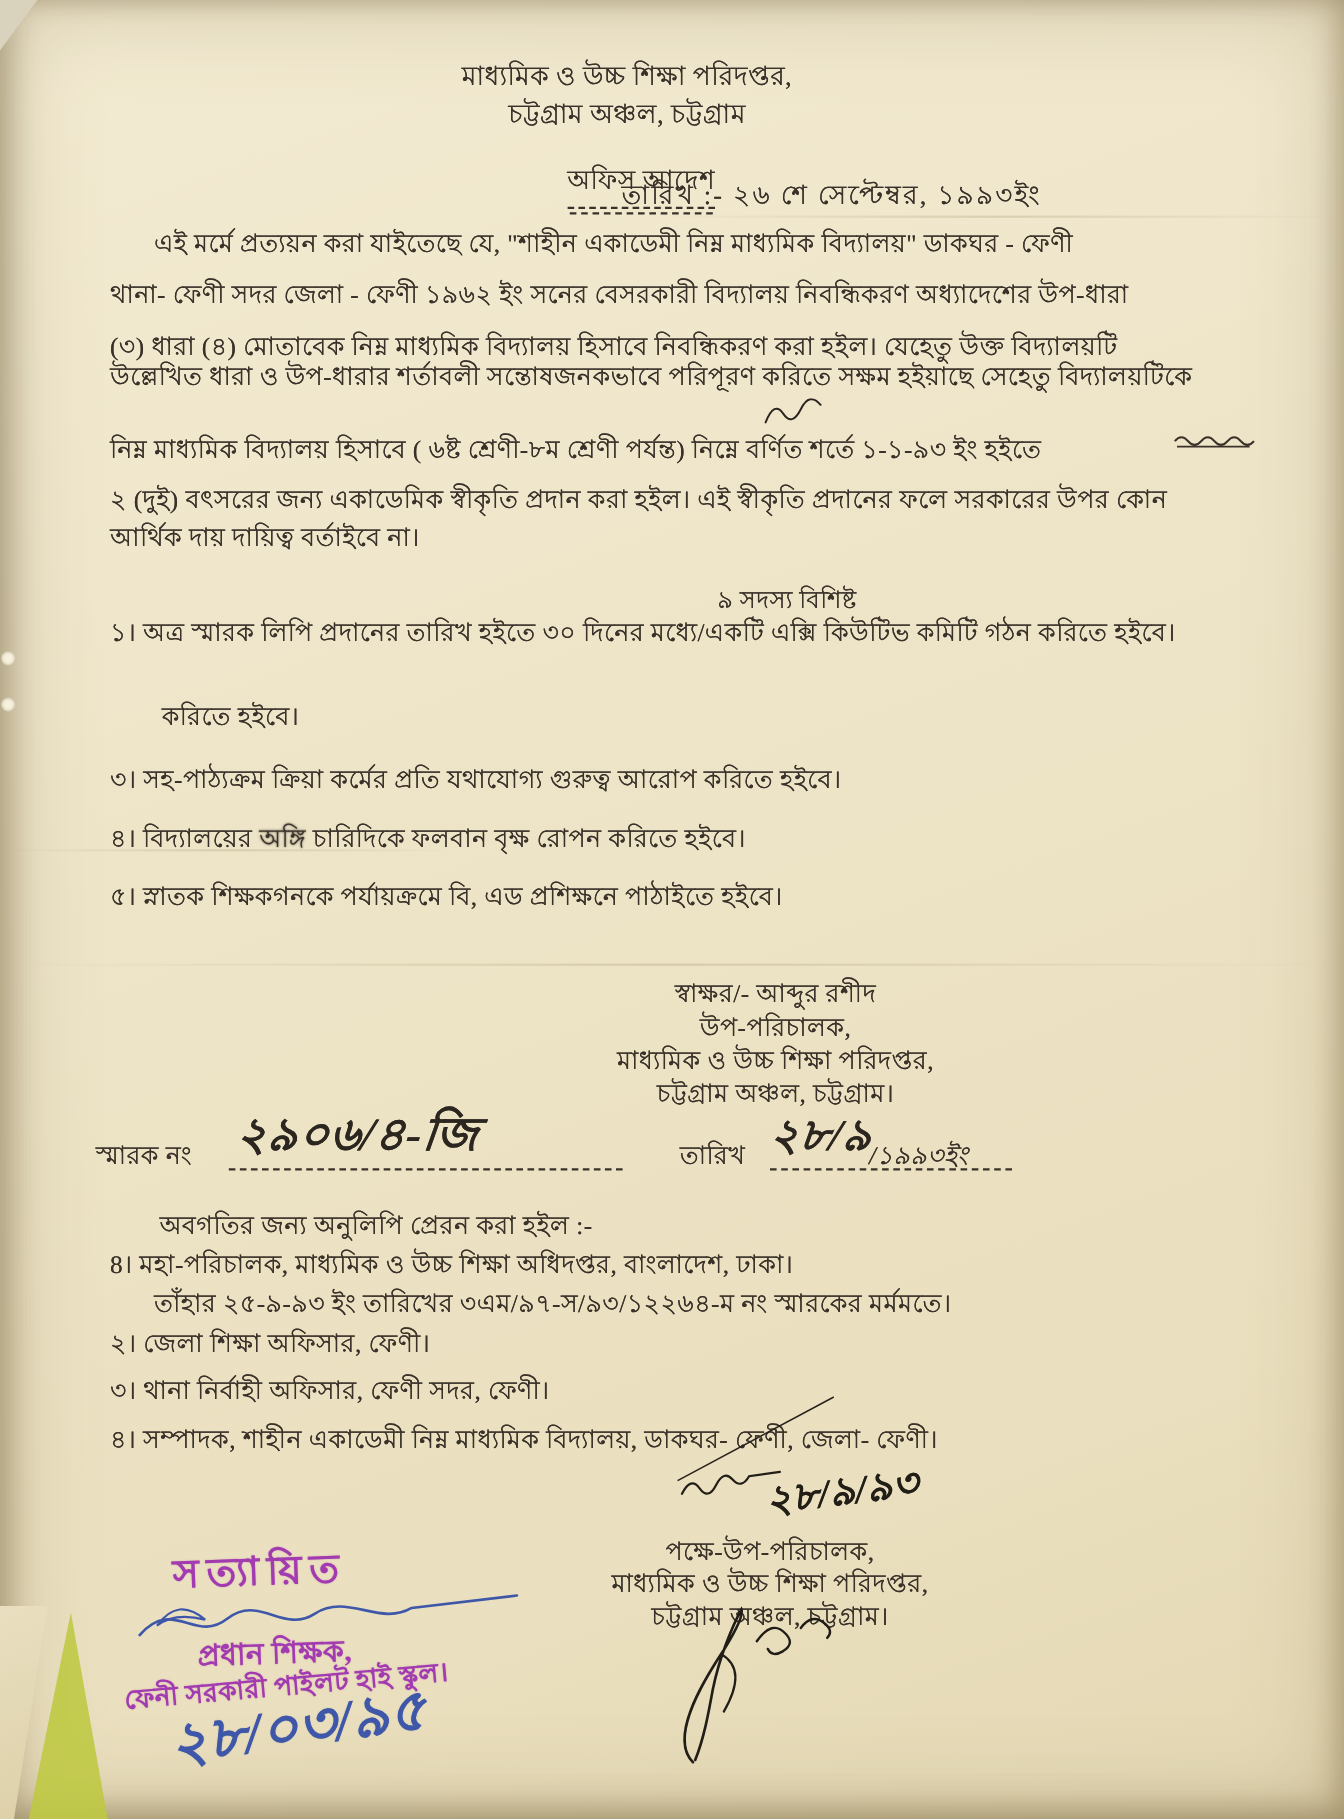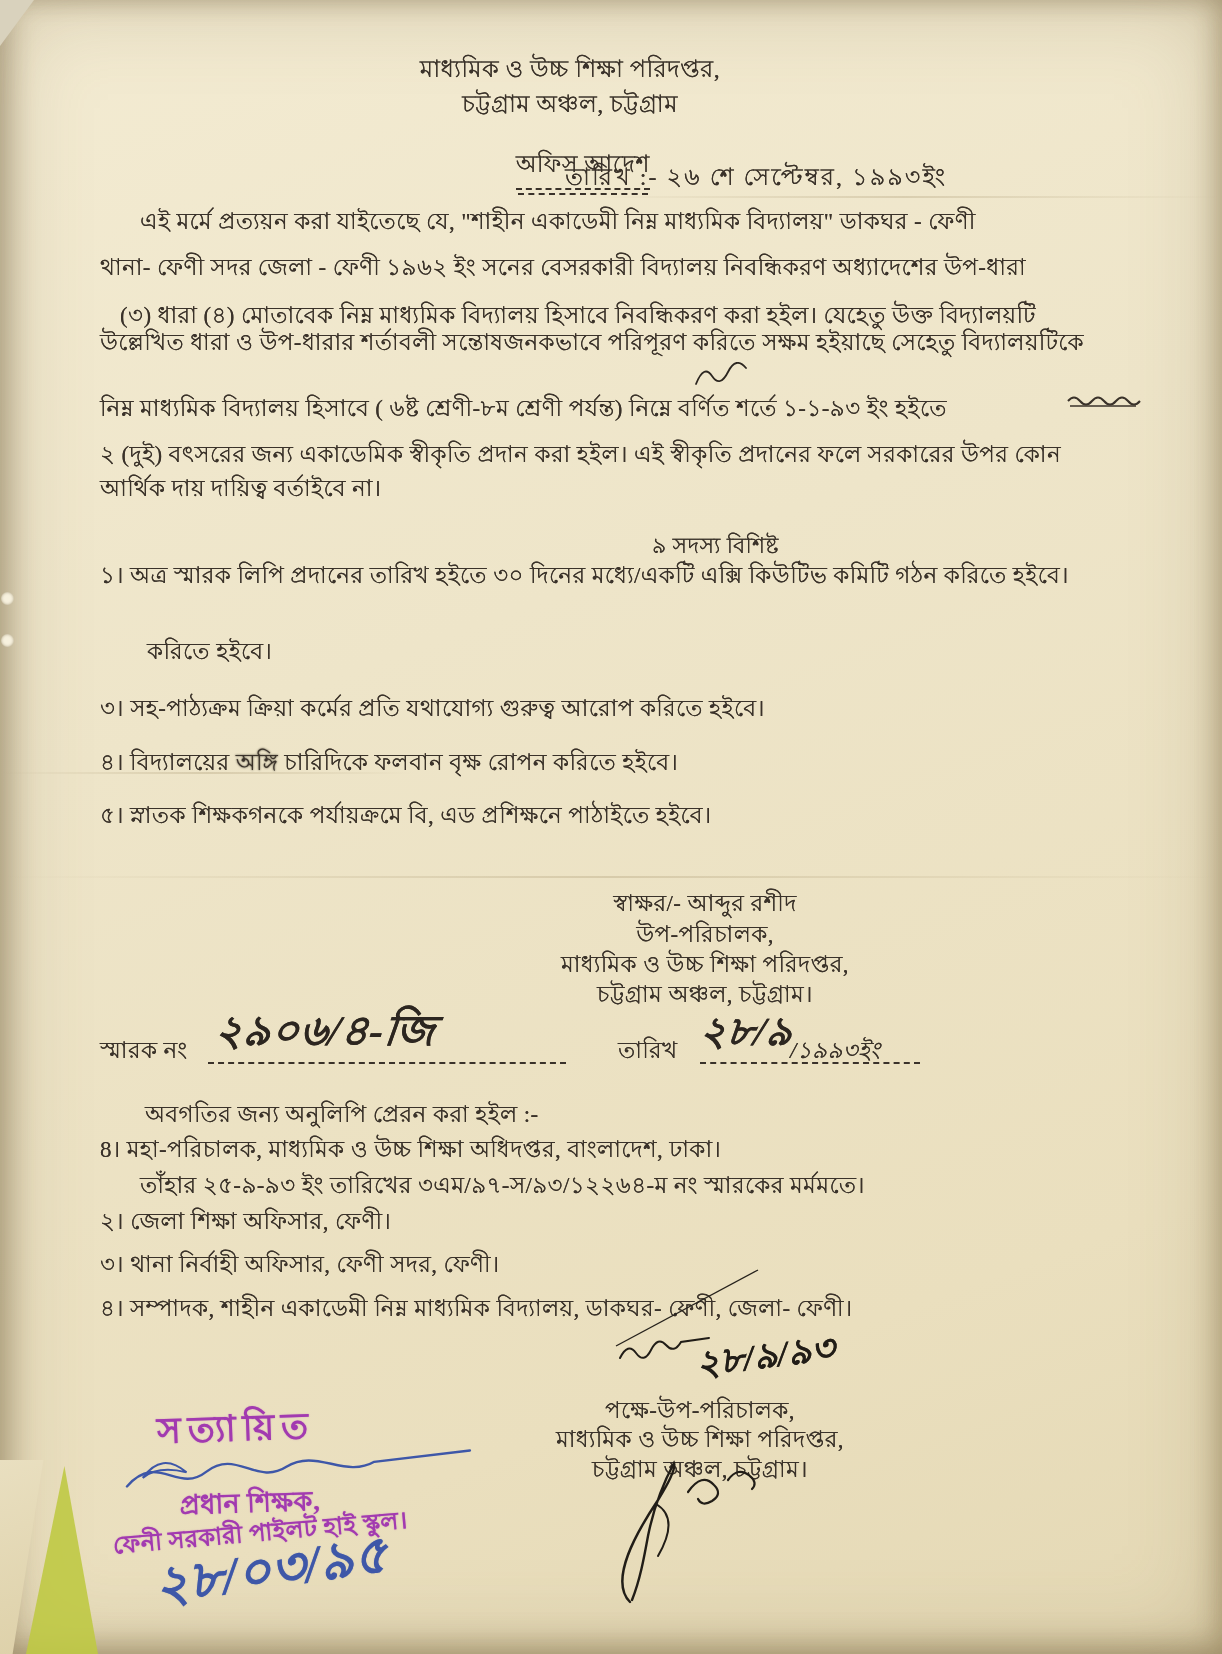--- a/index.html
+++ b/index.html
@@ -46,21 +46,21 @@
   <div class="t center" style="left:310px;top:50px;width:520px;font-size:24px;">মাধ্যমিক ও উচ্চ শিক্ষা পরিদপ্তর,</div>
   <div class="t center" style="left:310px;top:118px;width:520px;font-size:24px;">
     <span class="dbl-dash">অফিস আদেশ</span>
   </div>
   <div class="t center" style="left:310px;top:85px;width:520px;font-size:24px;">চট্টগ্রাম অঞ্চল, চট্টগ্রাম</div>
 
   <div class="t" style="left:565px;top:158px;font-size:24px;letter-spacing:2px;">তারিখ :- ২৬ শে সেপ্টেম্বর, ১৯৯৩ইং</div>
 
   <div class="t" style="left:140px;top:203px;">এই মর্মে প্রত্যয়ন করা যাইতেছে যে, "শাহীন একাডেমী নিম্ন মাধ্যমিক বিদ্যালয়" ডাকঘর - ফেণী</div>
   <div class="t" style="left:100px;top:249px;">থানা- ফেণী সদর জেলা - ফেণী ১৯৬২ ইং সনের বেসরকারী বিদ্যালয় নিবন্ধিকরণ অধ্যাদেশের উপ-ধারা</div>
-  <div class="t" style="left:100px;top:297px;margin-left:20px;">(৩) ধারা (৪) মোতাবেক নিম্ন মাধ্যমিক বিদ্যালয় হিসাবে নিবন্ধিকরণ করা হইল। যেহেতু উক্ত বিদ্যালয়টি</div>
+  <div class="t" style="left:100px;top:297px;">(৩) ধারা (৪) মোতাবেক নিম্ন মাধ্যমিক বিদ্যালয় হিসাবে নিবন্ধিকরণ করা হইল। যেহেতু উক্ত বিদ্যালয়টি</div>
   <div class="t" style="left:100px;top:324px;">উল্লেখিত ধারা ও উপ-ধারার শর্তাবলী সন্তোষজনকভাবে পরিপূরণ করিতে সক্ষম হইয়াছে সেহেতু বিদ্যালয়টিকে</div>
   <div class="t" style="left:100px;top:390px;">নিম্ন মাধ্যমিক বিদ্যালয় হিসাবে ( ৬ষ্ট শ্রেণী-৮ম শ্রেণী পর্যন্ত) নিম্নে বর্ণিত শর্তে ১-১-৯৩ ইং হইতে</div>
   <div class="t" style="left:100px;top:436px;">২ (দুই) বৎসরের জন্য একাডেমিক স্বীকৃতি প্রদান করা হইল। এই স্বীকৃতি প্রদানের ফলে সরকারের উপর কোন</div>
   <div class="t" style="left:100px;top:470px;">আর্থিক দায় দায়িত্ব বর্তাইবে না।</div>
 
   <svg style="position:absolute;left:692px;top:362px;" width="62" height="28" viewBox="0 0 62 28">
     <path d="M4 22 Q12 2 20 14 T36 10 T54 6" stroke="#2c2620" stroke-width="1.8" fill="none" stroke-linecap="round"></path>
   </svg>
 
   <svg style="position:absolute;left:1066px;top:392px;" width="88" height="18" viewBox="0 0 88 18">
@@ -74,21 +74,21 @@
   <div class="t" style="left:147px;top:633px;">করিতে হইবে।</div>
   <div class="t" style="left:100px;top:690px;">৩। সহ-পাঠ্যক্রম ক্রিয়া কর্মের প্রতি যথাযোগ্য গুরুত্ব আরোপ করিতে হইবে।</div>
   <div class="t" style="left:100px;top:744px;"><span>৪। বিদ্যালয়ের </span><span style="font-weight:normal;text-shadow:0 0 2px rgba(30,24,16,.9);">অঙ্গি</span><span> চারিদিকে ফলবান বৃক্ষ রোপন করিতে হইবে।</span></div>
   <div class="t" style="left:100px;top:797px;">৫। স্নাতক শিক্ষকগনকে পর্যায়ক্রমে বি, এড প্রশিক্ষনে পাঠাইতে হইবে।</div>
 
   <div class="t center" style="left:530px;top:885px;width:350px;">স্বাক্ষর/- আব্দুর রশীদ</div>
   <div class="t center" style="left:530px;top:916px;width:350px;">উপ-পরিচালক,</div>
   <div class="t center" style="left:530px;top:946px;width:350px;">মাধ্যমিক ও উচ্চ শিক্ষা পরিদপ্তর,</div>
   <div class="t center" style="left:530px;top:976px;width:350px;">চট্টগ্রাম অঞ্চল, চট্টগ্রাম।</div>
 
-  <div class="t" style="left:100px;top:1032px;">স্মারক নং</div>
+  <div class="t" style="left:87px;top:1032px;">স্মারক নং</div>
   <div class="t hw" style="left:215px;top:998px;font-size:42px;">২৯০৬/৪-জি</div>
   <div class="dashline" style="left:208px;top:1062px;width:358px;"></div>
   <div class="t" style="left:618px;top:1032px;">তারিখ</div>
   <div class="t hw" style="left:700px;top:1000px;font-size:40px;">২৮/৯</div>
   <div class="t" style="left:790px;top:1032px;font-style:italic;">/১৯৯৩ইং</div>
   <div class="dashline" style="left:700px;top:1062px;width:220px;"></div>
 
   <div class="t" style="left:145px;top:1096px;">অবগতির জন্য অনুলিপি প্রেরন করা হইল :-</div>
   <div class="t" style="left:100px;top:1131px;">8। মহা-পরিচালক, মাধ্যমিক ও উচ্চ শিক্ষা অধিদপ্তর, বাংলাদেশ, ঢাকা।</div>
   <div class="t" style="left:140px;top:1167px;">তাঁহার ২৫-৯-৯৩ ইং তারিখের ৩এম/৯৭-স/৯৩/১২২৬৪-ম নং স্মারকের মর্মমতে।</div>

